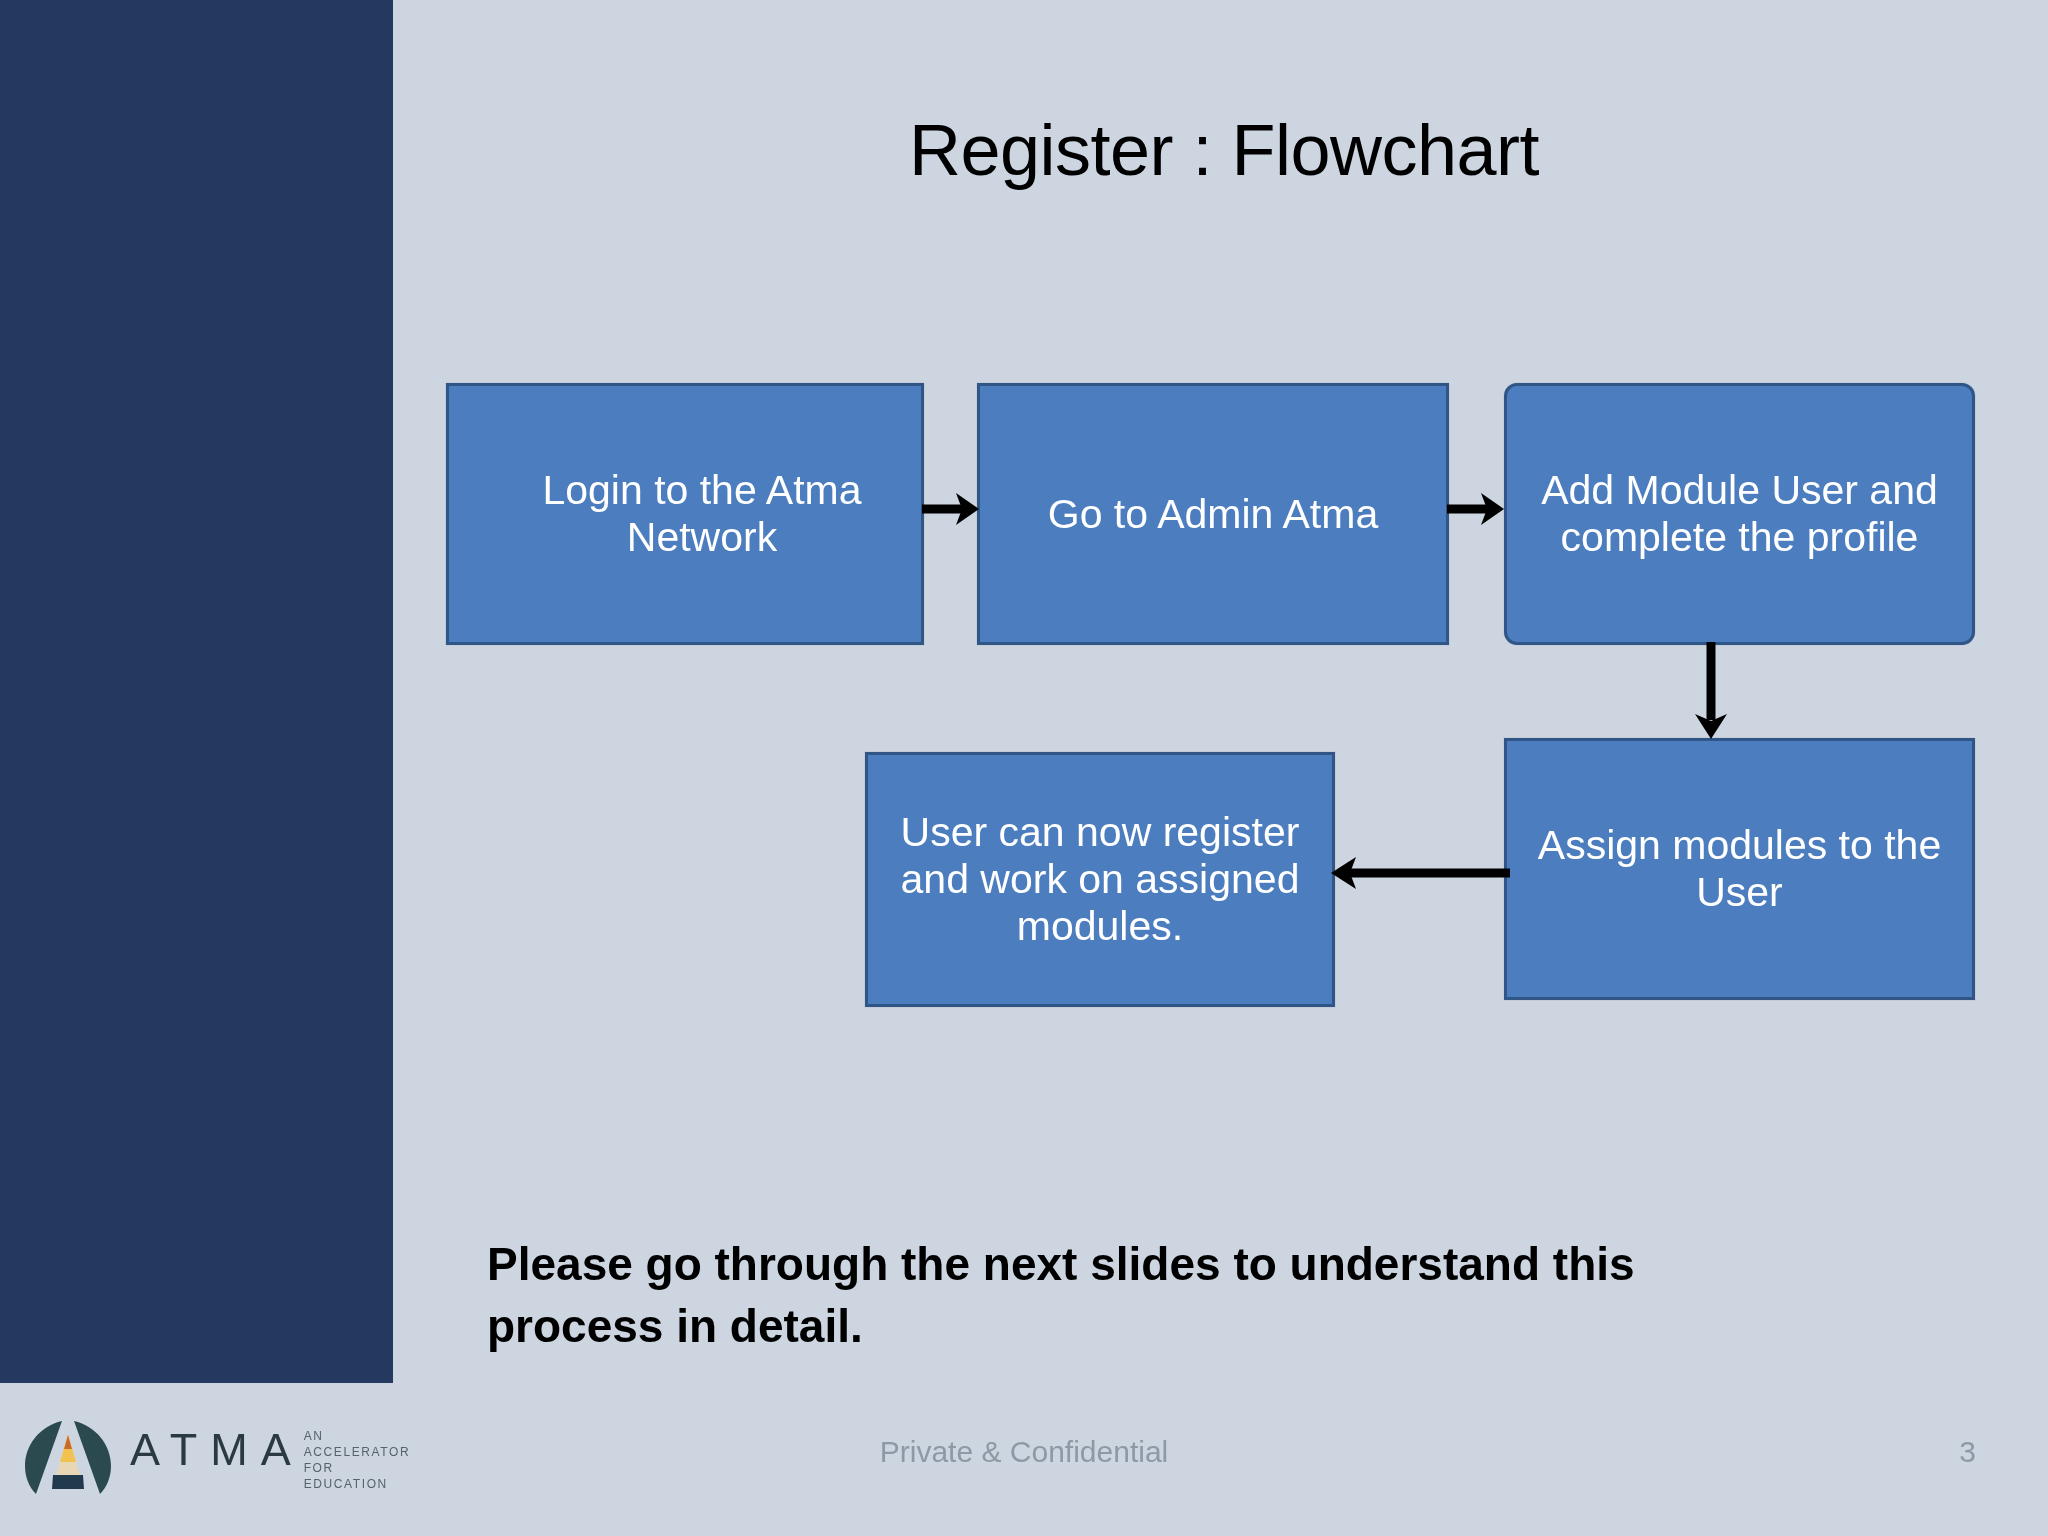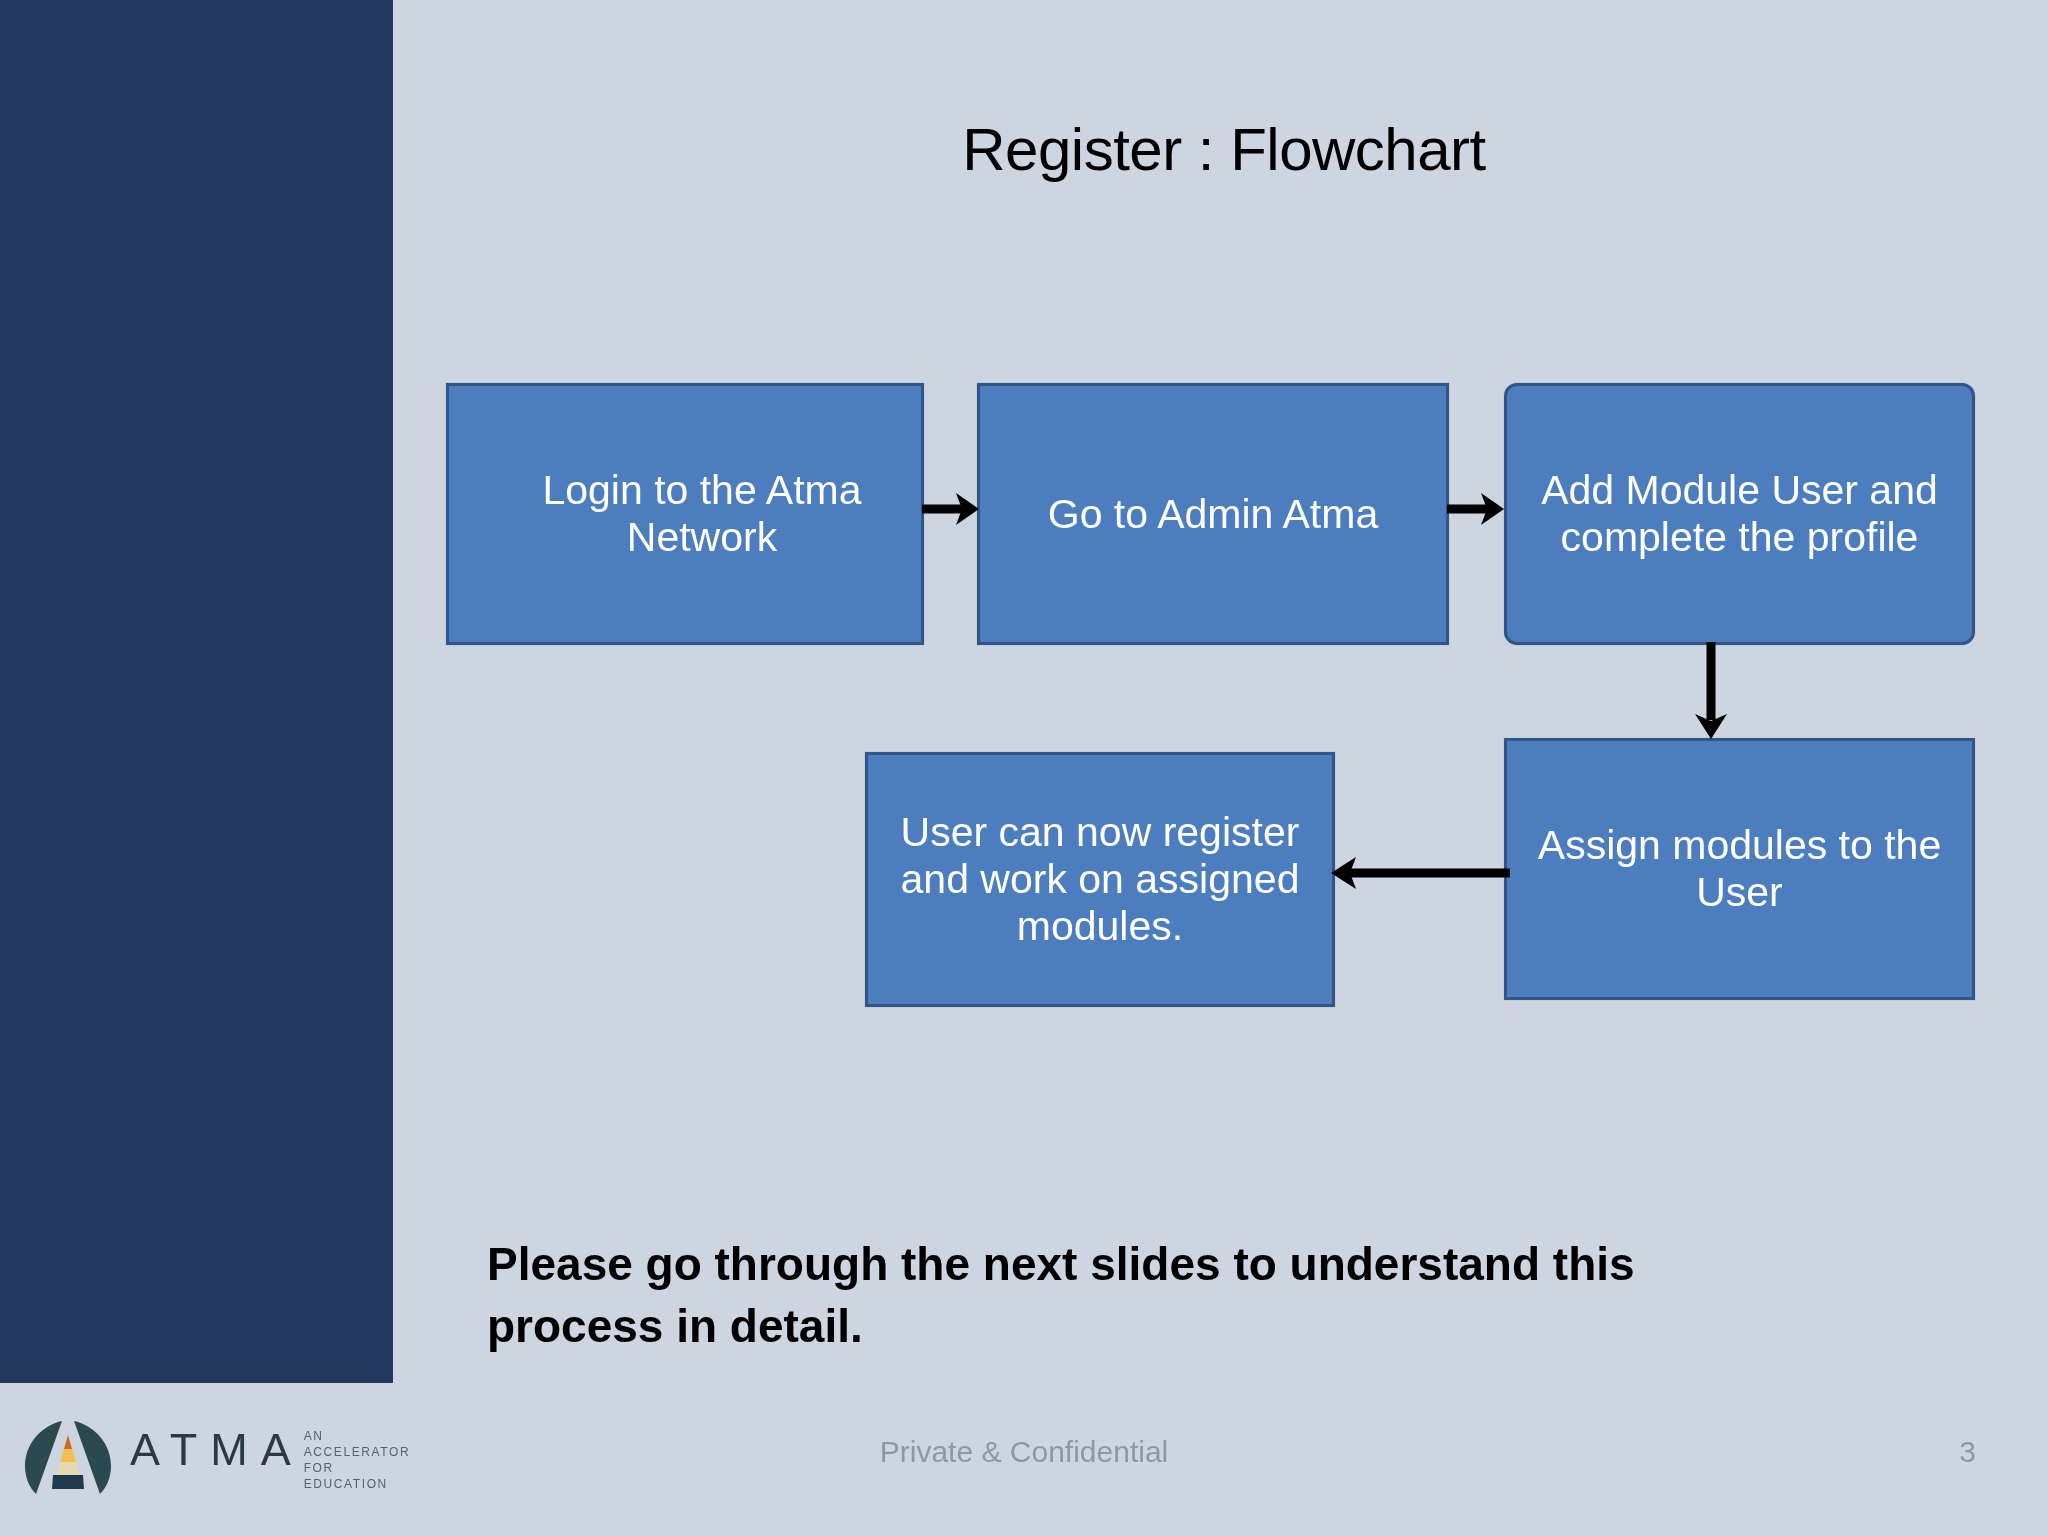--- a/index.html
+++ b/index.html
@@ -24,21 +24,21 @@
     width:393px; height:1383px;
     background:#23395f;
   }
 
   
   #slide-title {
     position:absolute;
     left:400px; top:108px;
     width:1648px;
     text-align:center;
-    font-size:60px;
+    font-size:72px;
     line-height:84px;
     color:#000000;
     font-weight:400;
     letter-spacing:-0.5px;
   }
 
   
   .flow-box {
     position:absolute;
     background:#4b7dbf;

